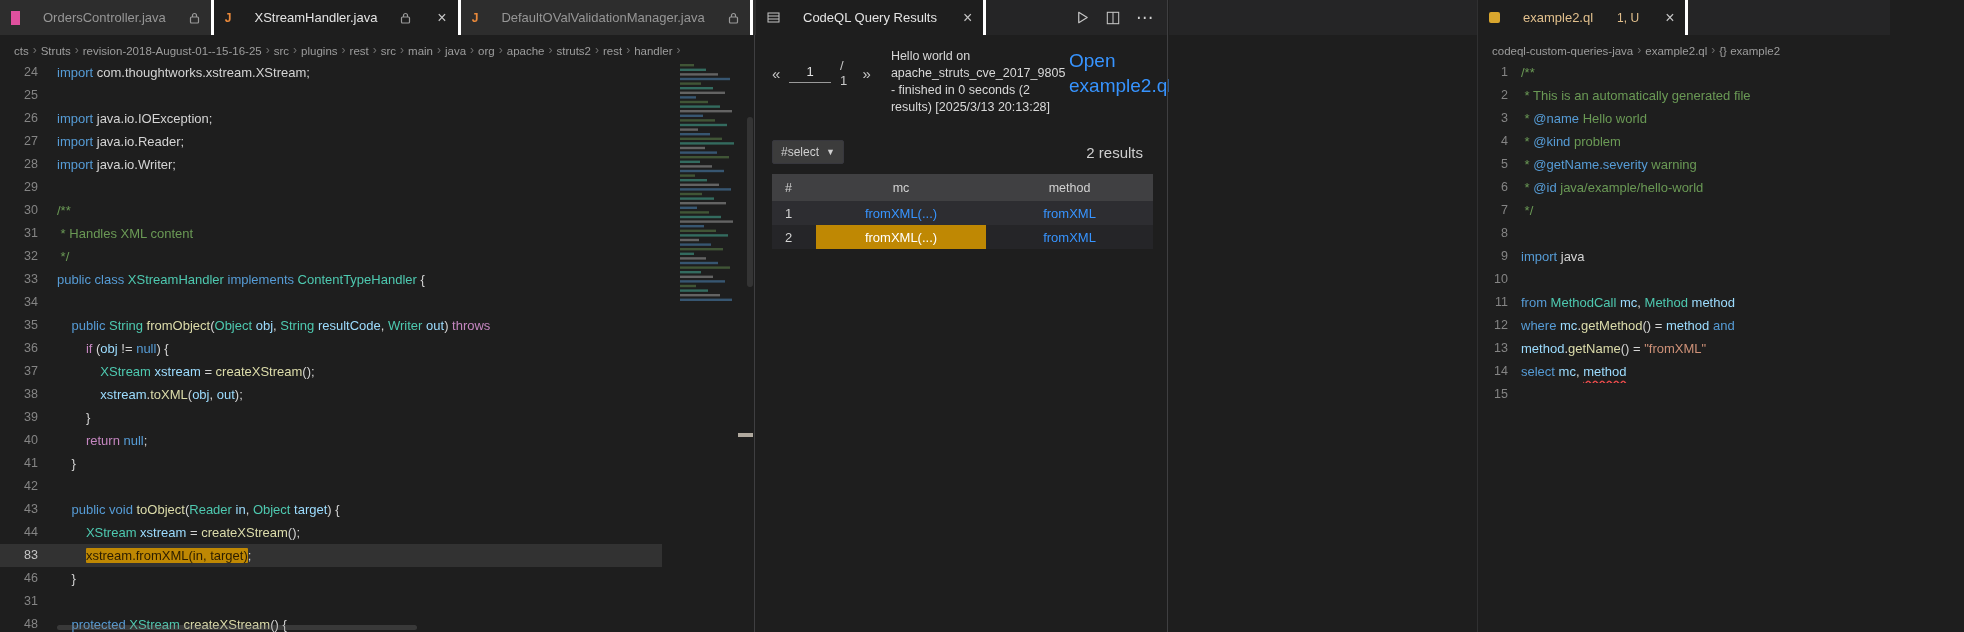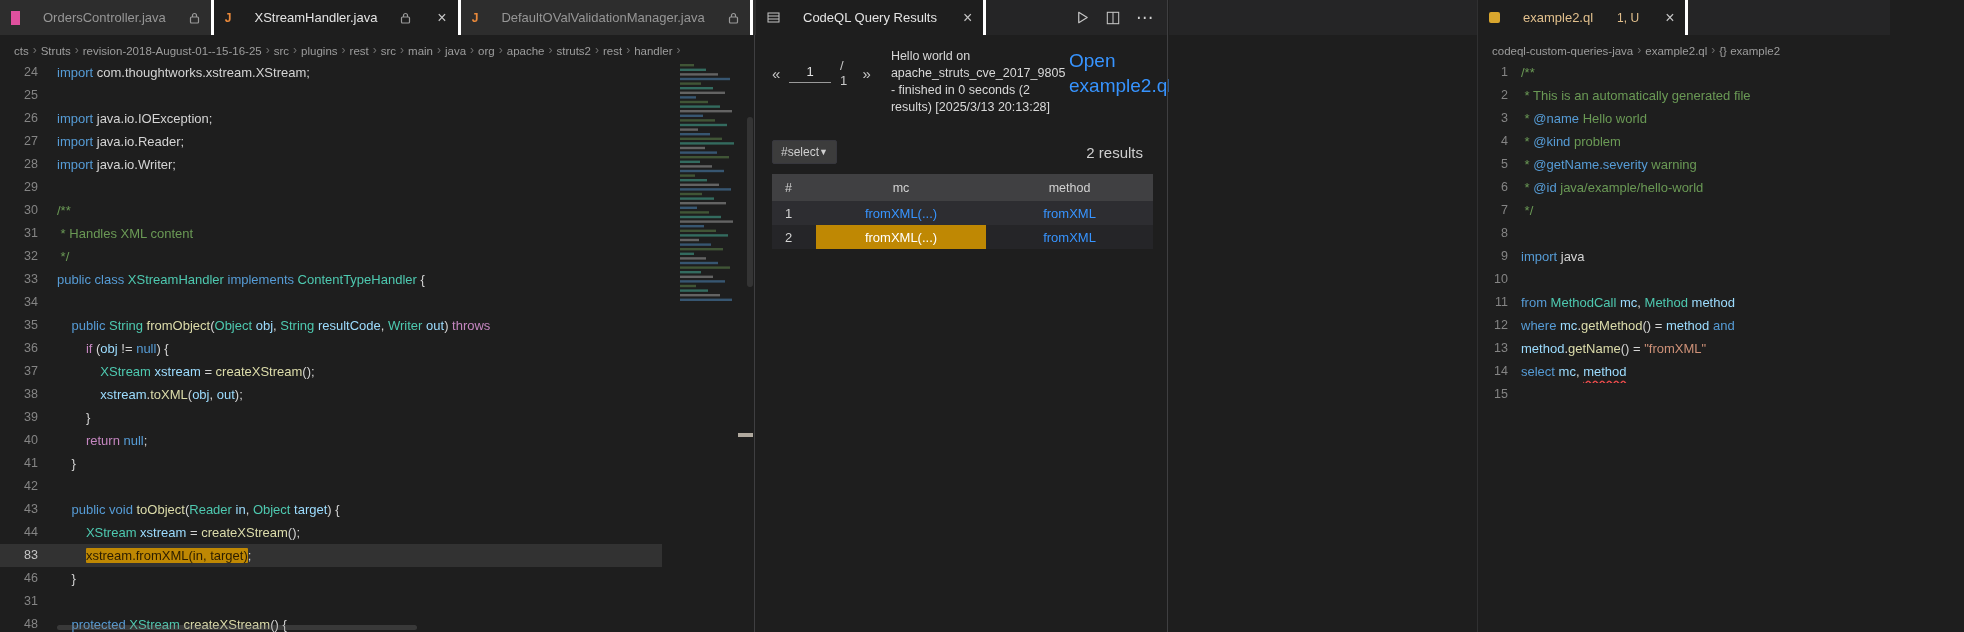--- a/index.html
+++ b/index.html
@@ -54,21 +54,21 @@
   .hscroll{position:absolute;left:57px;bottom:2px;width:360px;height:5px;background:rgba(121,121,121,.3);border-radius:3px}
 
   #paneB .content{position:absolute;top:35px;left:0;right:0;bottom:0;background:var(--bg);color:var(--text)}
   .qheader{display:flex;align-items:flex-start;padding:13px 16px 0 16px}
   .pager{display:flex;align-items:center;gap:9px;color:#c8c8c8;font-size:13px;margin-top:10px}
   .pchev{font-size:15px;cursor:pointer}
   .pinput{display:inline-block;width:44px;text-align:center;border-bottom:1px solid #9a9a9a;padding-bottom:3px;color:#e3e3e3;cursor:text}
   .summary{margin-left:20px;width:184px;font-size:12.5px;line-height:17px;color:#d8d8d8}
   .openlink{margin-left:auto;width:82px;color:var(--link);font-size:19px;line-height:25px;cursor:pointer}
   .qtoolbar{display:flex;align-items:center;margin:24px 16px 0 16px}
-  .qselect{display:flex;align-items:center;background:#3c3c3c;border:1px solid #37373d;color:#d0d0d0;
+  .qselect{display:flex;align-items:center;gap:7px;background:#3c3c3c;border:1px solid #37373d;color:#d0d0d0;
     font-size:12px;padding:4px 8px;border-radius:2px;cursor:pointer}
   .caret{font-size:9px;color:#cfcfcf}
   .qcount{margin-left:auto;font-size:15px;color:#cfcfcf;padding-right:8px}
   table.results{border-collapse:collapse;margin:10px 16px 0 16px;width:381px;font-size:13px;table-layout:fixed}
   .results th{background:var(--tableHeader);color:#d2d2d2;font-weight:normal;height:27px;font-size:12.5px}
   .results th.h0{width:44px;text-align:left;padding-left:13px}
   .results th.h1{width:170px}.results th.h2{width:167px}
   .results td{height:24px}
   tr.r0{background:var(--rowAlt)} tr.r1{background:var(--row)}
   td.cnum{padding-left:13px;color:#d4d4d4}

